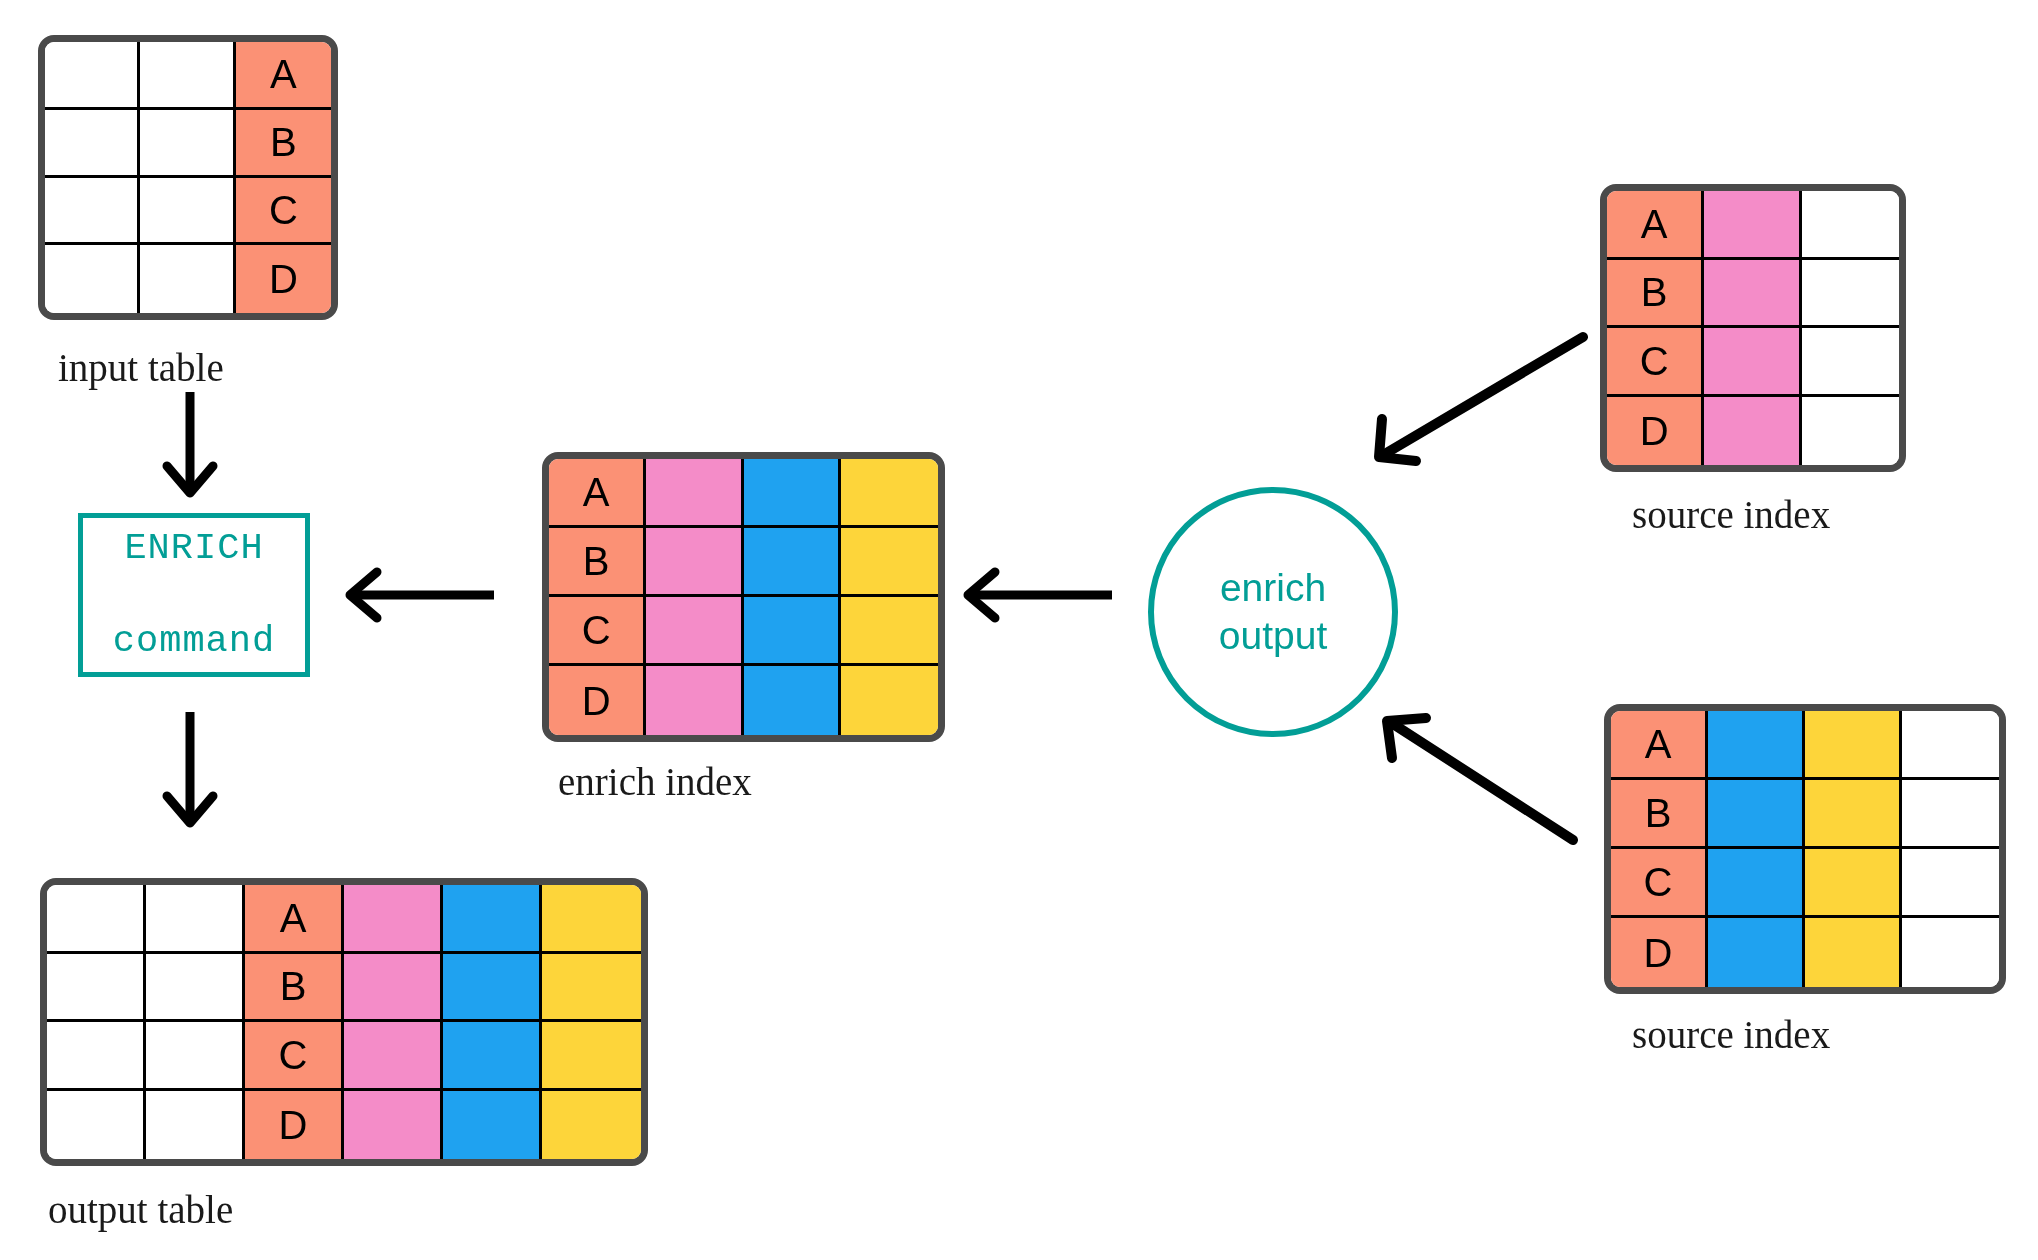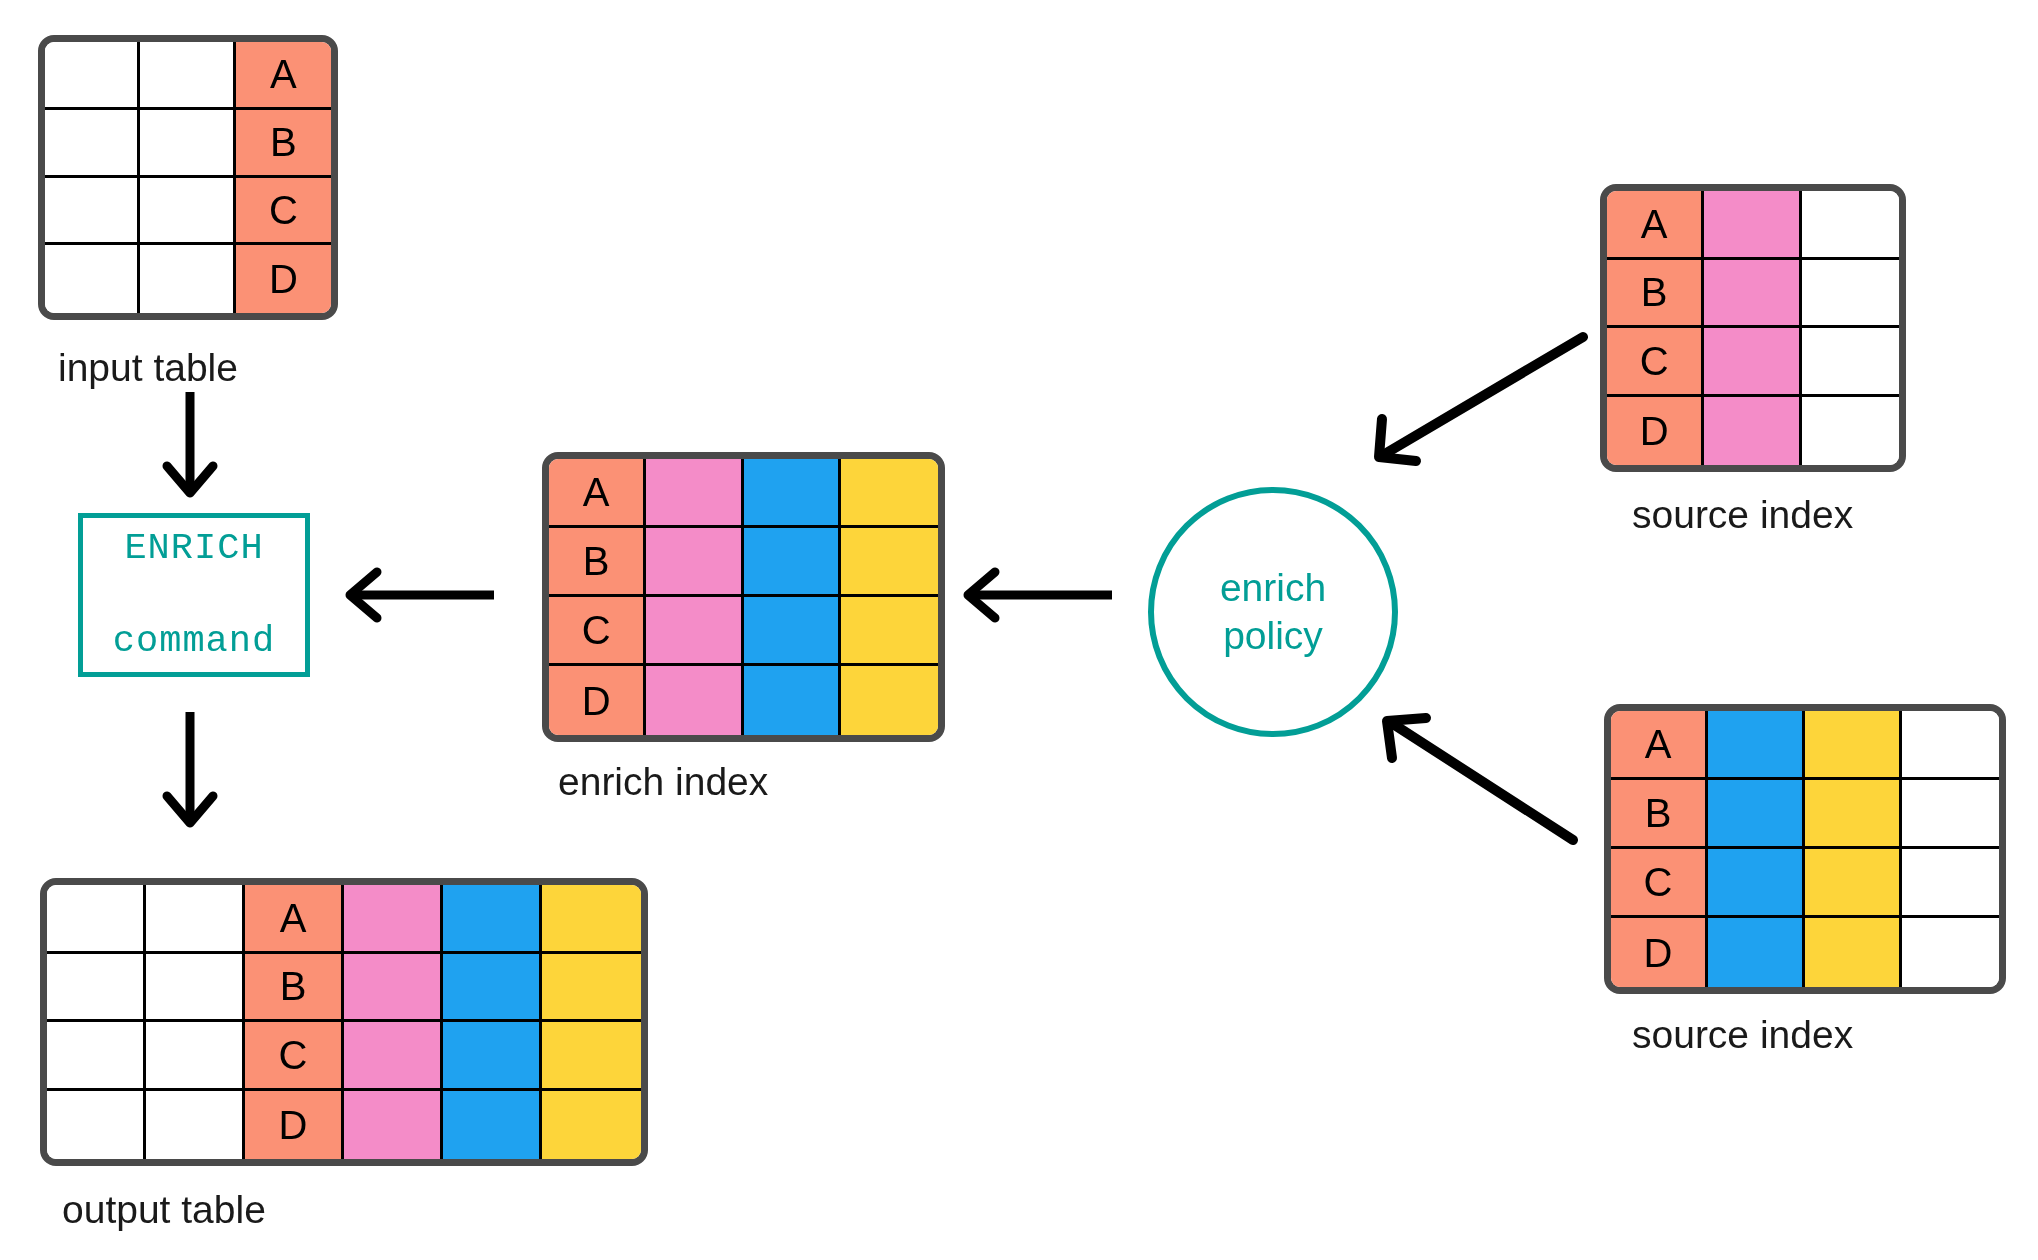--- a/index.html
+++ b/index.html
@@ -45,20 +45,21 @@
   .c-pink   { background: #f48cc8; }
   .c-blue   { background: #1fa2f0; }
   .c-yellow { background: #fdd53a; }
 
   .caption {
     position: absolute;
     font-size: 39px;
     color: #1a1a1a;
     white-space: nowrap;
     line-height: 1;
+    font-family: Liberation Serif, serif;
   }
 
   
   .cmd-box {
     position: absolute;
     box-sizing: border-box;
     border: 5px solid #029e96;
     background: #ffffff;
     display: flex;
     flex-direction: column;
@@ -159,21 +160,21 @@
       <div class="cell c-pink"></div>
       <div class="cell c-blue"></div>
       <div class="cell c-yellow lastcol"></div>
       <div class="cell c-white lastrow"></div>
       <div class="cell c-white lastrow"></div>
       <div class="cell c-salmon lastrow">D</div>
       <div class="cell c-pink lastrow"></div>
       <div class="cell c-blue lastrow"></div>
       <div class="cell c-yellow lastcol lastrow"></div>
     </div>
-  <div class="caption" style="left:62px; top:1190px;">output table</div>
+  <div class="caption" style="left:48px; top:1190px;">output table</div>
 
   <svg class="arrow-svg" style="left:344px; top:568px;" width="150" height="54" viewBox="0 0 150 54">
     <line x1="150" y1="27" x2="8" y2="27" stroke="#000000" stroke-width="9"></line>
     <path d="M 33 4 L 6 27 L 33 50" fill="none" stroke="#000000" stroke-width="9" stroke-linecap="round" stroke-linejoin="round"></path>
   </svg>
 
   <div class="tbl" id="tbl-enrich" style="left: 542px; top: 452px; width: 403px; height: 290px; grid-template-columns: 1fr 1fr 1fr 1fr; grid-template-rows: repeat(4, 1fr);">
       <div class="cell c-salmon">A</div>
       <div class="cell c-pink"></div>
       <div class="cell c-blue"></div>
@@ -193,21 +194,21 @@
     </div>
   <div class="caption" style="left:558px; top:762px;">enrich index</div>
 
   <svg class="arrow-svg" style="left:962px; top:568px;" width="150" height="54" viewBox="0 0 150 54">
     <line x1="150" y1="27" x2="8" y2="27" stroke="#000000" stroke-width="9"></line>
     <path d="M 33 4 L 6 27 L 33 50" fill="none" stroke="#000000" stroke-width="9" stroke-linecap="round" stroke-linejoin="round"></path>
   </svg>
 
   <div class="policy-circle" style="left:1148px; top:487px; width:250px; height:250px;">
     <div>enrich</div>
-    <div>policy</div>
+    <div>output</div>
   </div>
 
   <svg class="arrow-svg" style="left:1358px; top:330px;" width="230" height="145" viewBox="0 0 230 145">
     <line x1="225" y1="7" x2="25" y2="125" stroke="#000000" stroke-width="10" stroke-linecap="round"></line>
     <path d="M 24 89 L 21 127 L 58 131" fill="none" stroke="#000000" stroke-width="10" stroke-linecap="round" stroke-linejoin="round"></path>
   </svg>
 
   <div class="tbl" id="tbl-src-top" style="left: 1600px; top: 184px; width: 306px; height: 288px; grid-template-columns: 1fr 1fr 1fr; grid-template-rows: repeat(4, 1fr);">
       <div class="cell c-salmon">A</div>
       <div class="cell c-pink"></div>

